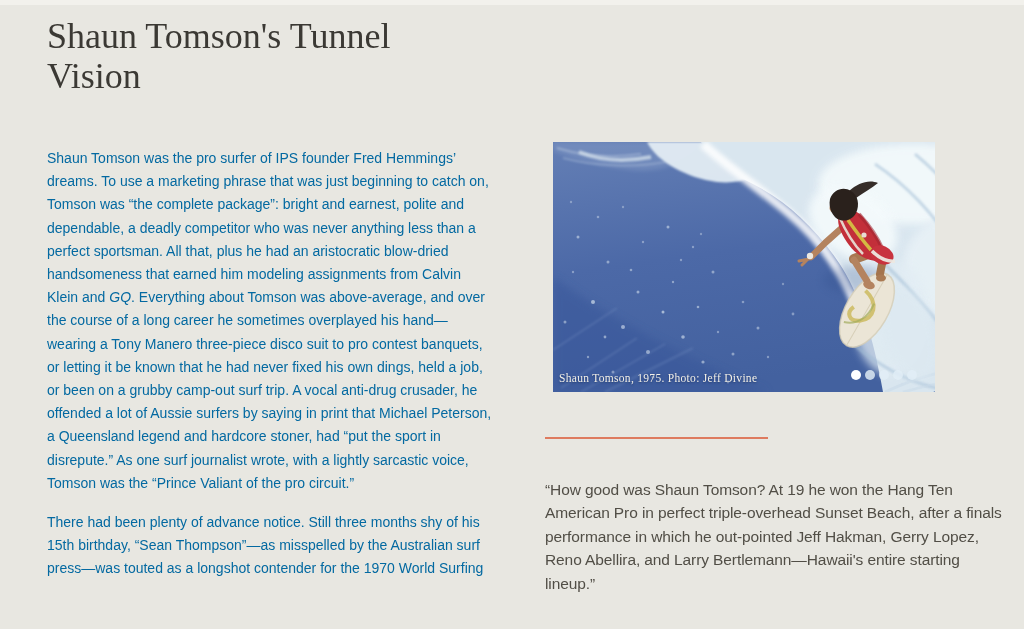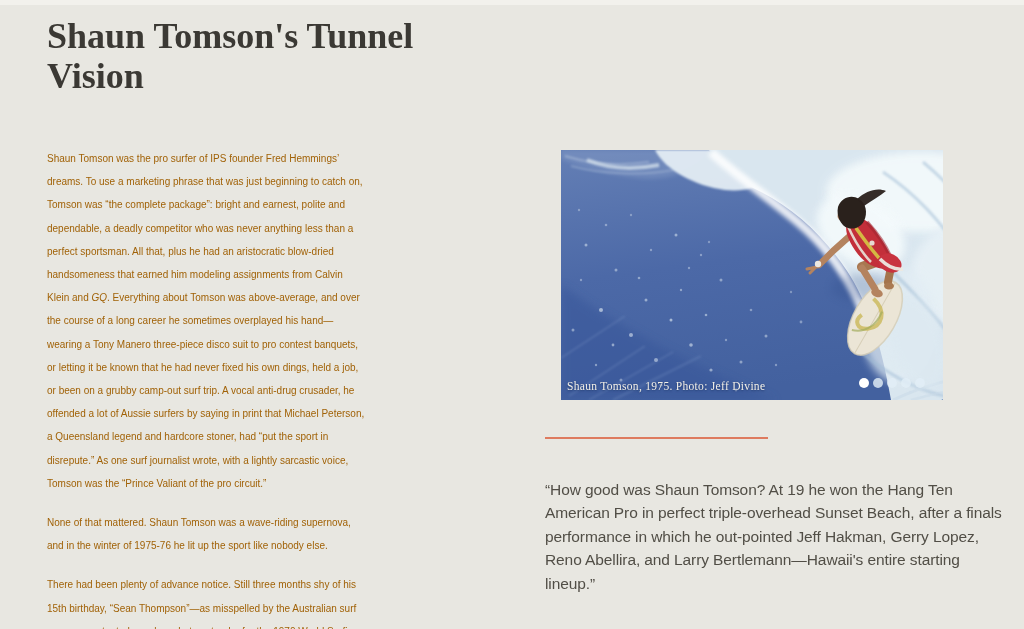--- a/index.html
+++ b/index.html
@@ -4,31 +4,31 @@
 <style>
   html,body{margin:0;padding:0;}
   body{
     width:1024px;height:629px;overflow:hidden;position:relative;
     background:#e8e7e1;
     font-family:"Liberation Sans",sans-serif;
   }
   .top-strip{position:absolute;top:0;left:0;width:1024px;height:5px;background:#f2f1ec;}
   .page-title{
     position:absolute;left:47px;top:16px;width:440px;margin:0;
-    font-family:"Liberation Serif",serif;font-weight:700;
+    font-family:"Liberation Serif",serif;font-weight:400;
     font-size:36px;line-height:40px;color:#3b3934;letter-spacing:0;
   }
   .article{
     position:absolute;left:47px;top:147px;width:502px;height:482px;overflow:hidden;
-    font-size:10px;line-height:23.2px;color:#a16207;
+    font-size:14px;line-height:23.2px;color:#0369a1;
   }
   .article p{margin:0 0 16px 0;white-space:pre-line;}
   .article em{}
   .carousel{
-    position:absolute;left:545px;top:142px;width:382px;height:250px;margin:8px;
+    position:absolute;left:545px;top:142px;width:382px;height:250px;margin:0;
     overflow:hidden;cursor:pointer;padding-left:8px;
   }
   .carousel svg{display:block;width:448px;height:250px;}
   .caption{
     position:absolute;left:14px;bottom:8px;
     font-family:"Liberation Serif",serif;font-size:11.5px;letter-spacing:.3px;
     color:#f3f0e8;text-shadow:0 1px 2px rgba(15,35,75,.55);
   }
   .dots{position:absolute;right:18px;bottom:12px;display:flex;gap:4px;}
   .dot{width:10px;height:10px;border-radius:50%;background:rgba(226,238,246,.82);}
@@ -56,22 +56,20 @@
 handsomeness that earned him modeling assignments from Calvin
 Klein and </span><em>GQ</em><span>. Everything about Tomson was above-average, and over
 the course of a long career he sometimes overplayed his hand—
 wearing a Tony Manero three-piece disco suit to pro contest banquets,
 or letting it be known that he had never fixed his own dings, held a job,
 or been on a grubby camp-out surf trip. A vocal anti-drug crusader, he
 offended a lot of Aussie surfers by saying in print that Michael Peterson,
 a Queensland legend and hardcore stoner, had “put the sport in
 disrepute.” As one surf journalist wrote, with a lightly sarcastic voice,
 Tomson was the “Prince Valiant of the pro circuit.”</span></p>
-  <p>None of that mattered. Shaun Tomson was a wave-riding supernova,
-and in the winter of 1975-76 he lit up the sport like nobody else.</p>
   <p>There had been plenty of advance notice. Still three months shy of his
 15th birthday, “Sean Thompson”—as misspelled by the Australian surf
 press—was touted as a longshot contender for the 1970 World Surfing</p>
 </div>
 
 <figure class="carousel">
   <svg viewBox="0 0 448 250" aria-hidden="true">
     <defs>
       <linearGradient id="sea" x1="0" y1="0" x2="0.25" y2="1">
         <stop offset="0" stop-color="#647fb5"></stop>

